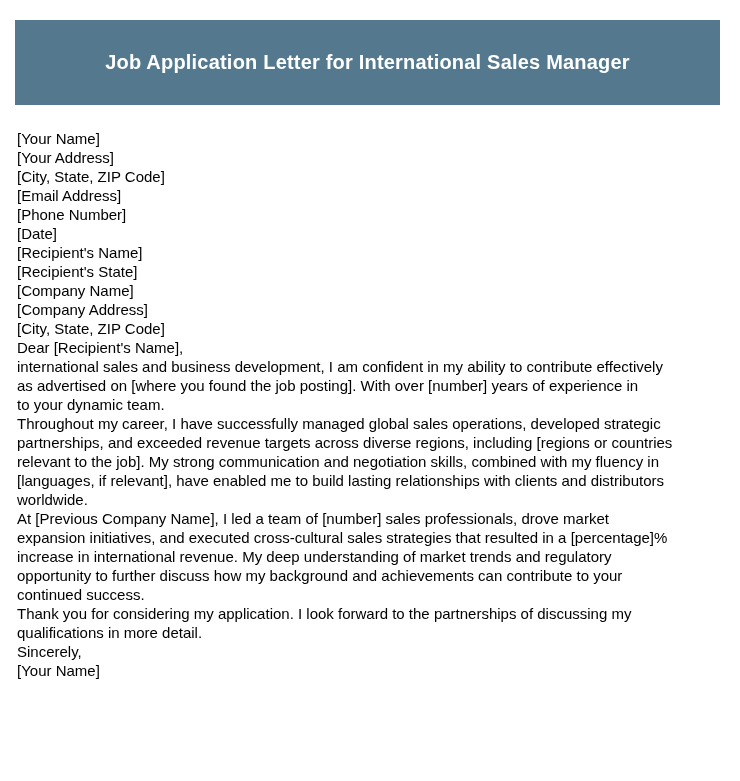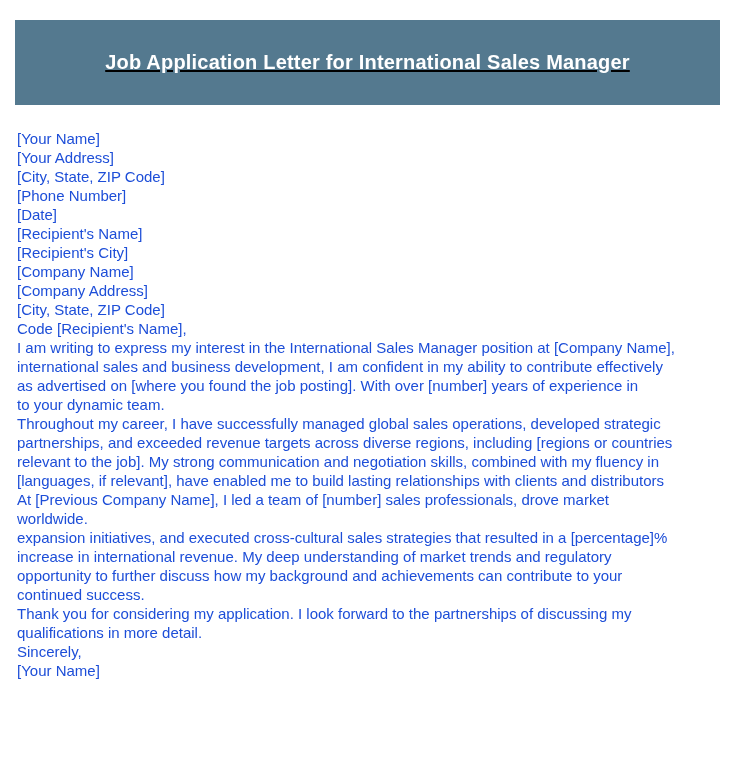--- a/index.html
+++ b/index.html
@@ -20,71 +20,70 @@
   .header-band {
     position: absolute;
     left: 15px;
     top: 20px;
     width: 705px;
     height: 85px;
     background: #54798f;
     display: flex;
     align-items: center;
     justify-content: center;
-    text-decoration: underline;
   }
   .header-band .title {
     color: #ffffff;
     font-size: 20px;
     font-weight: 700;
     letter-spacing: 0.2px;
     white-space: nowrap;
   }
   .letter {
     position: absolute;
     left: 17px;
     top: 129px;
     right: 0;
-    color: #1d4ed8;
+    color: #000000;
     font-size: 15px;
     line-height: 19px;
   }
   .letter .line {
     white-space: nowrap;
   }
 </style>
 </head>
 <body>
 
 <div class="page">
   <div class="header-band">
     <span class="title">Job Application Letter for International Sales Manager</span>
   </div>
   <div class="letter">
       <div class="line">[Your Name]</div>
       <div class="line">[Your Address]</div>
       <div class="line">[City, State, ZIP Code]</div>
+      <div class="line">[Email Address]</div>
       <div class="line">[Phone Number]</div>
       <div class="line">[Date]</div>
       <div class="line">[Recipient's Name]</div>
-      <div class="line">[Recipient's City]</div>
+      <div class="line">[Recipient's State]</div>
       <div class="line">[Company Name]</div>
       <div class="line">[Company Address]</div>
       <div class="line">[City, State, ZIP Code]</div>
-      <div class="line">Code [Recipient's Name],</div>
-      <div class="line">I am writing to express my interest in the International Sales Manager position at [Company Name],</div>
+      <div class="line">Dear [Recipient's Name],</div>
       <div class="line">international sales and business development, I am confident in my ability to contribute effectively</div>
       <div class="line">as advertised on [where you found the job posting]. With over [number] years of experience in</div>
       <div class="line">to your dynamic team.</div>
       <div class="line">Throughout my career, I have successfully managed global sales operations, developed strategic</div>
       <div class="line">partnerships, and exceeded revenue targets across diverse regions, including [regions or countries</div>
       <div class="line">relevant to the job]. My strong communication and negotiation skills, combined with my fluency in</div>
       <div class="line">[languages, if relevant], have enabled me to build lasting relationships with clients and distributors</div>
+      <div class="line">worldwide.</div>
       <div class="line">At [Previous Company Name], I led a team of [number] sales professionals, drove market</div>
-      <div class="line">worldwide.</div>
       <div class="line">expansion initiatives, and executed cross-cultural sales strategies that resulted in a [percentage]%</div>
       <div class="line">increase in international revenue. My deep understanding of market trends and regulatory</div>
       <div class="line">opportunity to further discuss how my background and achievements can contribute to your</div>
       <div class="line">continued success.</div>
       <div class="line">Thank you for considering my application. I look forward to the partnerships of discussing my</div>
       <div class="line">qualifications in more detail.</div>
       <div class="line">Sincerely,</div>
       <div class="line">[Your Name]</div>
     </div>
 </div>

